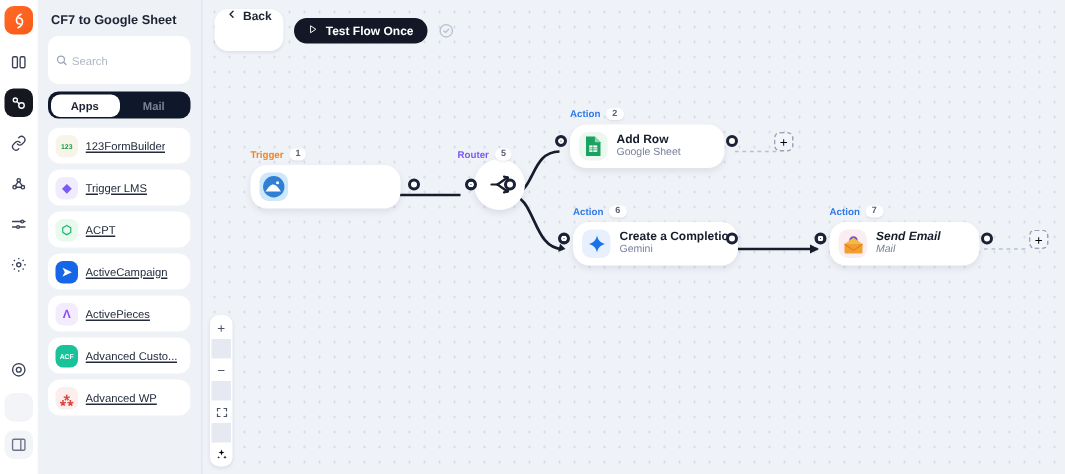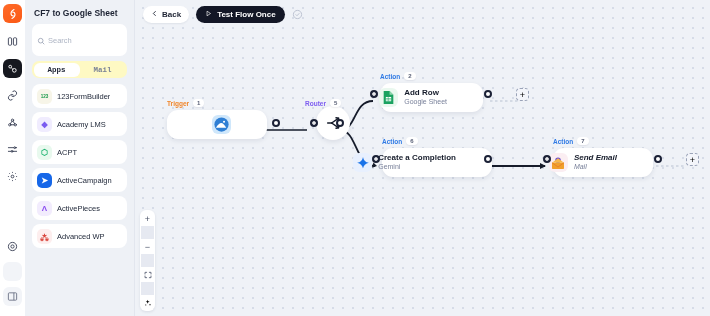--- a/index.html
+++ b/index.html
@@ -60,22 +60,22 @@
     display: flex; align-items: center; gap: 3px;
     padding: 0 5px; margin-bottom: 5px;
   }
   .sb-search input {
     border: 0; outline: 0; background: transparent;
     font-family: "Liberation Sans", sans-serif;
     font-size: 7.5px; color: #5c6478; width: 100%;
   }
   .sb-search input::placeholder { color: #aeb5c4; }
   .sb-tabs {
-    display: flex; background: #fef9c3; border-radius: 7px;
-    padding: 1.5px; margin-bottom: 6px; font-family: Liberation Mono, monospace;
+    display: flex; background: #0f172a; border-radius: 7px;
+    padding: 1.5px; margin-bottom: 6px;
   }
   .sb-tab {
     flex: 1; text-align: center; font-size: 7.5px; font-weight: 700;
     color: #7a8296; padding: 3px 0; border-radius: 6px;
   }
   .sb-tab.active { background: #ffffff; color: #1d2333; }
   .sb-list { flex: 1; overflow: hidden; display: flex; flex-direction: column; gap: 4px; }
   .sb-item {
     display: flex; align-items: center; gap: 5px;
     background: #ffffff; border-radius: 8px;
@@ -83,40 +83,40 @@
   }
   .sb-item-icon {
     width: 15px; height: 15px; border-radius: 5px;
     flex: 0 0 15px;
     display: flex; align-items: center; justify-content: center;
     font-size: 6px; font-weight: 700; color: #fff;
     overflow: hidden;
   }
   .sb-item-label {
     font-size: 7.5px; color: #222a3b; font-weight: 400;
-    white-space: nowrap; overflow: hidden; text-overflow: ellipsis;
+    white-space: nowrap; overflow: hidden; text-overflow: ellipsis; text-decoration: underline;
   }
 
   
   .canvas {
     flex: 1; position: relative; height: 316px;
     background-color: #eff2f7;
     background-image: radial-gradient(#d6dce8 0.9px, transparent 0.9px);
     background-size: 10px 10px;
     background-position: 3px 3px;
     overflow: hidden;
   }
 
   
   .tb-left { position: absolute; top: 6px; left: 8px; display: flex; align-items: center; gap: 7px; z-index: 20; }
   .tb-right { position: absolute; top: 6px; right: 8px; display: flex; align-items: center; gap: 6px; z-index: 20; }
   .btn-back {
-    display: flex; align-items: center; gap: 4px;
+    display: flex; align-items: flex-start; gap: 4px;
     background: #ffffff; border-radius: 9px;
-    height: 17px; padding: 0 8px;
+    height: 28px; padding: 0 8px;
     font-size: 8px; font-weight: 700; color: #1d2333;
     box-shadow: 0 1px 2px rgba(20,30,60,.07);
   }
   .btn-test {
     display: flex; align-items: center; gap: 5px;
     background: #131726; border-radius: 9px;
     height: 17px; padding: 0 9px;
     font-size: 8px; font-weight: 700; color: #ffffff;
   }
   .btn-check { color: #b9c0cf; display: flex; align-items: center; }
@@ -128,24 +128,23 @@
     box-shadow: 0 1px 2px rgba(20,30,60,.07);
   }
   .btn-pill.pro { color: #6b5bd6; border: 1px solid #ded8fb; }
   .btn-pill.icononly { padding: 0; width: 17px; justify-content: center; }
 
   
   .node {
     position: absolute;
     background: #ffffff; border-radius: 11px;
     display: flex; align-items: center; gap: 6px;
-    padding: 5px 36px 5px 6px;
+    padding: 5px 26px 5px 6px;
     box-shadow: 0 2px 5px rgba(25,35,65,.09);
     z-index: 10;
-    justify-content: flex-end;
   }
   .node-icon {
     width: 19px; height: 19px; border-radius: 6px;
     flex: 0 0 19px;
     display: flex; align-items: center; justify-content: center;
     overflow: hidden;
   }
   .node-title { font-size: 8px; font-weight: 700; color: #161c2b; line-height: 1.25; white-space: nowrap; }
   .node-sub { font-size: 7px; color: #79819a; line-height: 1.25; white-space: nowrap; }
   .node-tag {
@@ -280,33 +279,37 @@
       <div class="sb-tab active">Apps</div>
       <div class="sb-tab">Mail</div>
     </div>
     <div class="sb-list" id="sb-list">
         <div class="sb-item">
           <div class="sb-item-icon" style="background: rgb(247, 245, 232); color: rgb(27, 154, 75); font-size: 4.6px;">123</div>
           <div class="sb-item-label">123FormBuilder</div>
         </div>
         <div class="sb-item">
           <div class="sb-item-icon" style="background: rgb(240, 236, 254); color: rgb(123, 92, 240); font-size: 8px;">◆</div>
-          <div class="sb-item-label">Academy LMS</div>
+          <div class="sb-item-label">Trigger LMS</div>
         </div>
         <div class="sb-item">
           <div class="sb-item-icon" style="background: rgb(232, 249, 238); color: rgb(34, 181, 115); font-size: 8px;">⬡</div>
           <div class="sb-item-label">ACPT</div>
         </div>
         <div class="sb-item">
           <div class="sb-item-icon" style="background: rgb(22, 103, 232); color: rgb(255, 255, 255); font-size: 8px;">➤</div>
           <div class="sb-item-label">ActiveCampaign</div>
         </div>
         <div class="sb-item">
           <div class="sb-item-icon" style="background: rgb(242, 236, 253); color: rgb(139, 77, 240); font-size: 8px;">Λ</div>
           <div class="sb-item-label">ActivePieces</div>
+        </div>
+        <div class="sb-item">
+          <div class="sb-item-icon" style="background: rgb(25, 195, 154); color: rgb(255, 255, 255); font-size: 4.6px;">ACF</div>
+          <div class="sb-item-label">Advanced Custo...</div>
         </div>
         <div class="sb-item">
           <div class="sb-item-icon" style="background: rgb(253, 238, 238); color: rgb(217, 69, 60); font-size: 8px;">⁂</div>
           <div class="sb-item-label">Advanced WP</div>
         </div>
       </div>
   </div>
 
   <div class="canvas">
 

